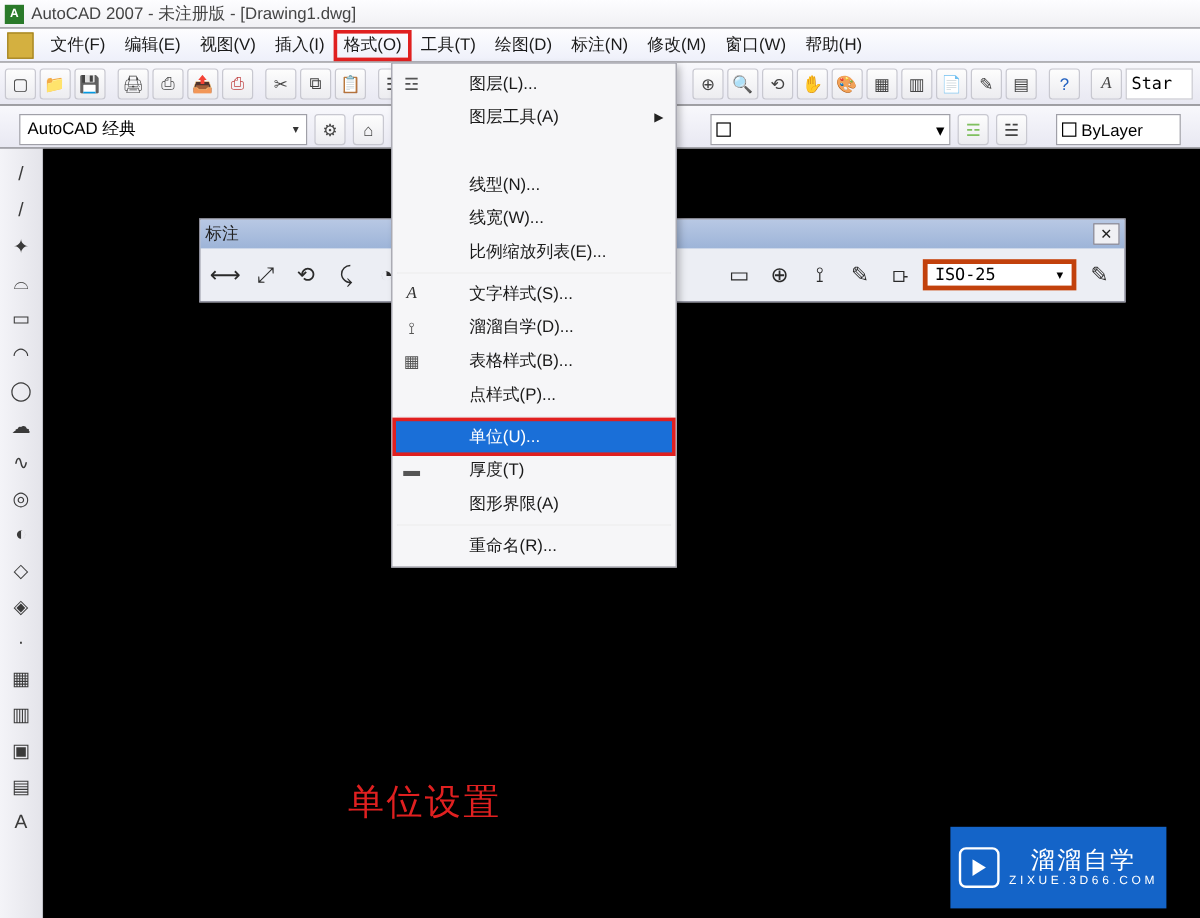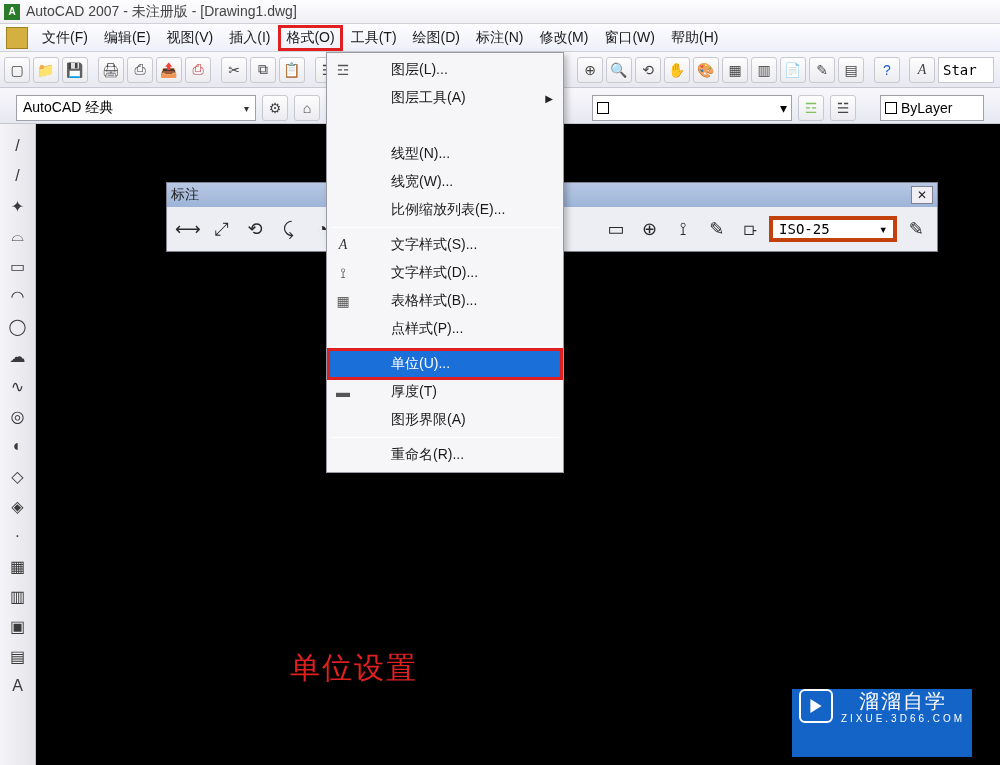--- a/index.html
+++ b/index.html
@@ -232,20 +232,21 @@
   color:#e02020;
   font-size:30px;
   letter-spacing:2px;
 }
 .watermark {
   position:absolute;
   right:28px; bottom:8px;
   width:180px;height:68px;
   background:#1464c8;
   display:flex;
+  align-items:center;
   justify-content:center;
   gap:8px;
   color:#fff;
 }
 .watermark .play {
   width:34px;height:34px;
   border:2px solid #fff;
   border-radius:6px;
   display:flex;align-items:center;justify-content:center;
 }
@@ -406,21 +407,21 @@
       <span class="ico"></span>
       <span class="txt">比例缩放列表(E)...</span>
     </div>
   <div class="dd-sep"></div>
   <div class="dd-item">
       <span class="ico" style="font-style:italic;font-family:serif;color:#333">A</span>
       <span class="txt">文字样式(S)...</span>
     </div>
   <div class="dd-item">
       <span class="ico">⟟</span>
-      <span class="txt">文字样式(D)...</span>
+      <span class="txt">溜溜自学(D)...</span>
     </div>
   <div class="dd-item">
       <span class="ico">▦</span>
       <span class="txt">表格样式(B)...</span>
     </div>
   <div class="dd-item">
       <span class="ico"></span>
       <span class="txt">点样式(P)...</span>
     </div>
   <div class="dd-sep"></div>

